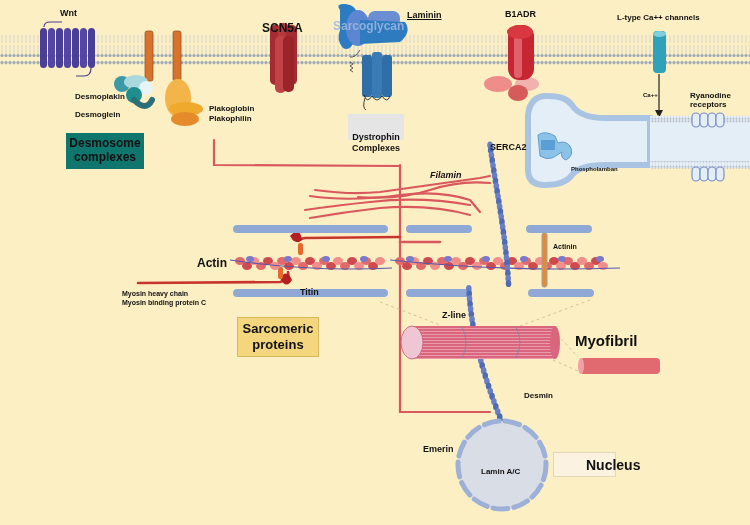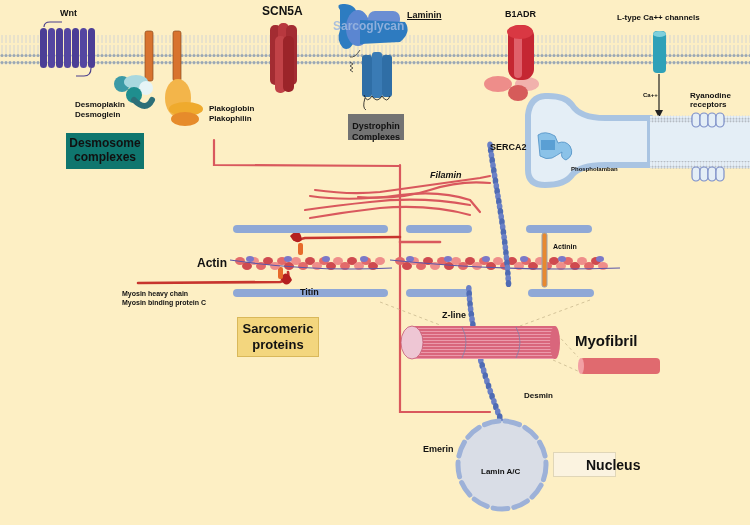--- a/index.html
+++ b/index.html
@@ -313,36 +313,36 @@
   </g>
 
   <g>
     <circle cx="502" cy="465" r="44" fill="#d9dde6"></circle>
     <circle cx="502" cy="465" r="44" fill="none" stroke="#9db1d8" stroke-width="5" stroke-dasharray="15,6" stroke-linecap="round"></circle>
   </g>
 </svg>
 
 
 <div class="lbl t9" style="left:60px;top:8px;">Wnt</div>
-<div class="lbl t12" style="left:262px;top:5px;text-align:center;">SCN5A</div>
+<div class="lbl t12" style="left:262px;top:22px;text-align:center;">SCN5A</div>
 <div class="lbl t9" style="left:407px;top:10px;text-decoration:underline;">Laminin</div>
 <div class="lbl t12" style="left:333px;top:20px;color:#9fb8e0;opacity:0.85;">Sarcoglycan</div>
 <div class="lbl t9" style="left:505px;top:9px;">B1ADR</div>
 <div class="lbl t8" style="left:617px;top:13px;">L-type Ca++ channels</div>
 
-<div class="lbl t8" style="left:75px;top:100px;">Desmoplakin</div>
+<div class="lbl t8" style="left:75px;top:92px;">Desmoplakin</div>
 <div class="lbl t8" style="left:75px;top:110px;">Desmoglein</div>
 <div class="lbl t8" style="left:209px;top:104px;">Plakoglobin</div>
 <div class="lbl t8" style="left:209px;top:114px;">Plakophilin</div>
 <div class="box t12" style="left:66px;top:133px;width:78px;height:36px;background:#0f766e;padding-top:3px;">
   <div>Desmosome</div>
   <div>complexes</div>
 </div>
 
-<div class="box t9" style="left:348px;top:114px;width:56px;height:26px;background:#737373;padding-top:7px;">
+<div class="box t9" style="left:348px;top:114px;width:56px;height:26px;background:#e5e5e5;padding-top:18px;">
   <div>Dystrophin</div>
   <div>Complexes</div>
 </div>
 
 <div class="lbl t6" style="left:643px;top:92px;">Ca++</div>
 <div class="lbl t8" style="left:690px;top:91px;">Ryanodine</div>
 <div class="lbl t8" style="left:690px;top:100px;">receptors</div>
 <div class="lbl t9" style="left:490px;top:142px;">SERCA2</div>
 <div class="lbl t6" style="left:571px;top:166px;">Phospholamban</div>
 

